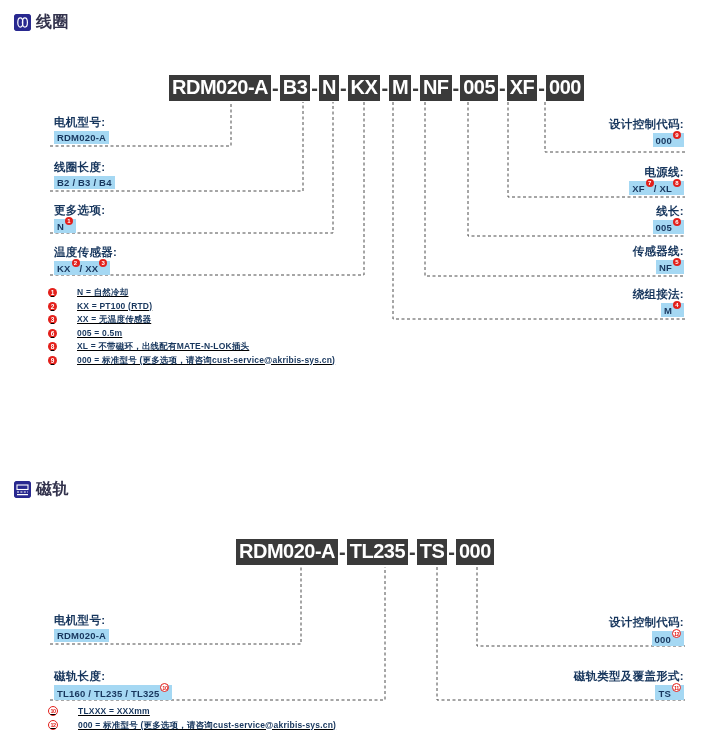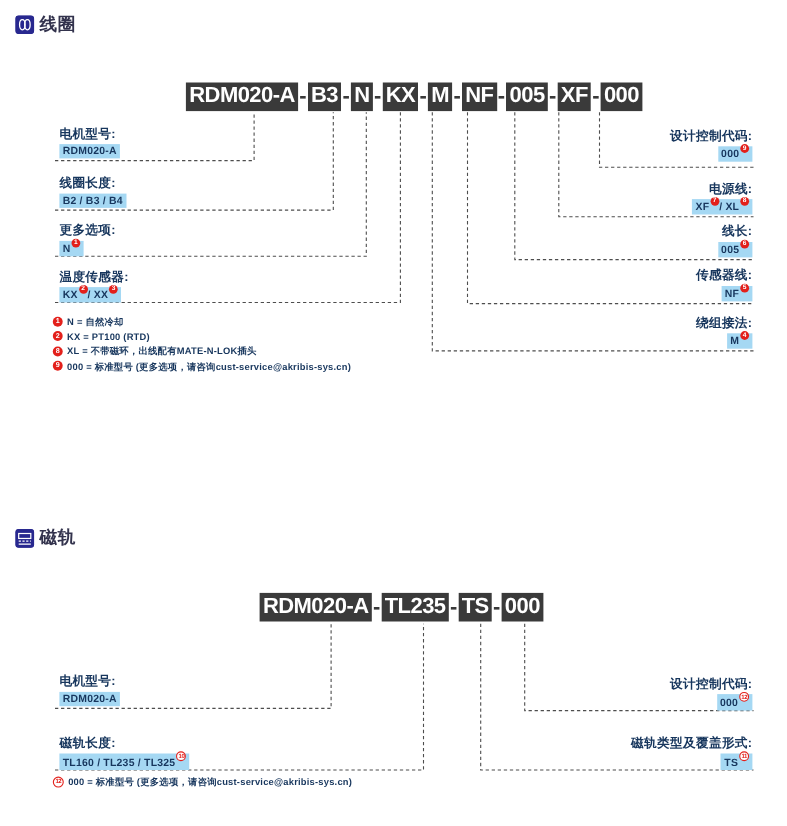--- a/index.html
+++ b/index.html
@@ -30,21 +30,21 @@
 
   
   .fnb{display:inline-block;background:#e3201b;color:#ffffff;border-radius:50%;
     width:8px;height:8px;font-size:6px;line-height:8px;text-align:center;font-weight:bold;
     vertical-align:super;position:relative;top:-3px;margin:0 0 0 1px;}
   .fnb.outline{background:#ffffff;color:#e3201b;border:1px solid #e3201b;
     width:9px;height:9px;line-height:9px;font-size:5.5px;letter-spacing:-.5px;box-sizing:border-box;}
 
   
   .fns{position:absolute;}
-  .fn-row{display:flex;align-items:center;gap:4px;margin-bottom:3.5px;}
+  .fn-row{display:flex;align-items:flex-end;gap:20px;margin-bottom:3.5px;text-decoration:underline;}
   .fn-row .badge{flex:0 0 auto;display:inline-block;background:#e3201b;color:#fff;border-radius:50%;
     width:9px;height:9px;font-size:6.5px;line-height:9px;text-align:center;font-weight:bold;margin-top:0px;}
   .fn-row .badge.outline{background:#fff;color:#e3201b;border:1px solid #e3201b;
     width:10px;height:10px;line-height:8px;font-size:5.5px;letter-spacing:-.5px;box-sizing:border-box;}
   .fn-row .txt{font-size:8.5px;font-weight:bold;color:#17365d;line-height:10px;letter-spacing:.2px;}
 </style>
 </head>
 <body>
 
 <div class="page">
@@ -147,20 +147,28 @@
   <div class="fns" style="left:48px;top:287px;">
     <div class="fn-row">
         <span class="badge">1</span>
         <span class="txt">N = 自然冷却</span>
       </div>
     <div class="fn-row">
         <span class="badge">2</span>
         <span class="txt">KX = PT100 (RTD)</span>
       </div>
     <div class="fn-row">
+        <span class="badge">3</span>
+        <span class="txt">XX = 无温度传感器</span>
+      </div>
+    <div class="fn-row">
+        <span class="badge">6</span>
+        <span class="txt">005 = 0.5m</span>
+      </div>
+    <div class="fn-row">
         <span class="badge">8</span>
         <span class="txt">XL = 不带磁环，出线配有MATE-N-LOK插头</span>
       </div>
     <div class="fn-row">
         <span class="badge">9</span>
         <span class="txt">000 = 标准型号 (更多选项，请咨询cust-service@akribis-sys.cn)</span>
       </div>
   </div>
 
   <div class="sec-header" style="left:14px;top:458px;margin-top:21px;">
@@ -198,18 +206,22 @@
     <span class="val"><span>TL160 / TL235 / TL325</span><sup class="fnb outline">10</sup></span>
   </div>
 
   <div class="co right" style="top:670px;">
     <div class="lbl">磁轨类型及覆盖形式:</div>
     <span class="val"><span>TS</span><sup class="fnb outline">11</sup></span>
   </div>
 
   <div class="fns" style="left:48px;top:706px;">
     <div class="fn-row">
+        <span class="badge outline">10</span>
+        <span class="txt">TLXXX = XXXmm</span>
+      </div>
+    <div class="fn-row">
         <span class="badge outline">12</span>
         <span class="txt">000 = 标准型号 (更多选项，请咨询cust-service@akribis-sys.cn)</span>
       </div>
   </div>
 
 </div>
 
 </body></html>

